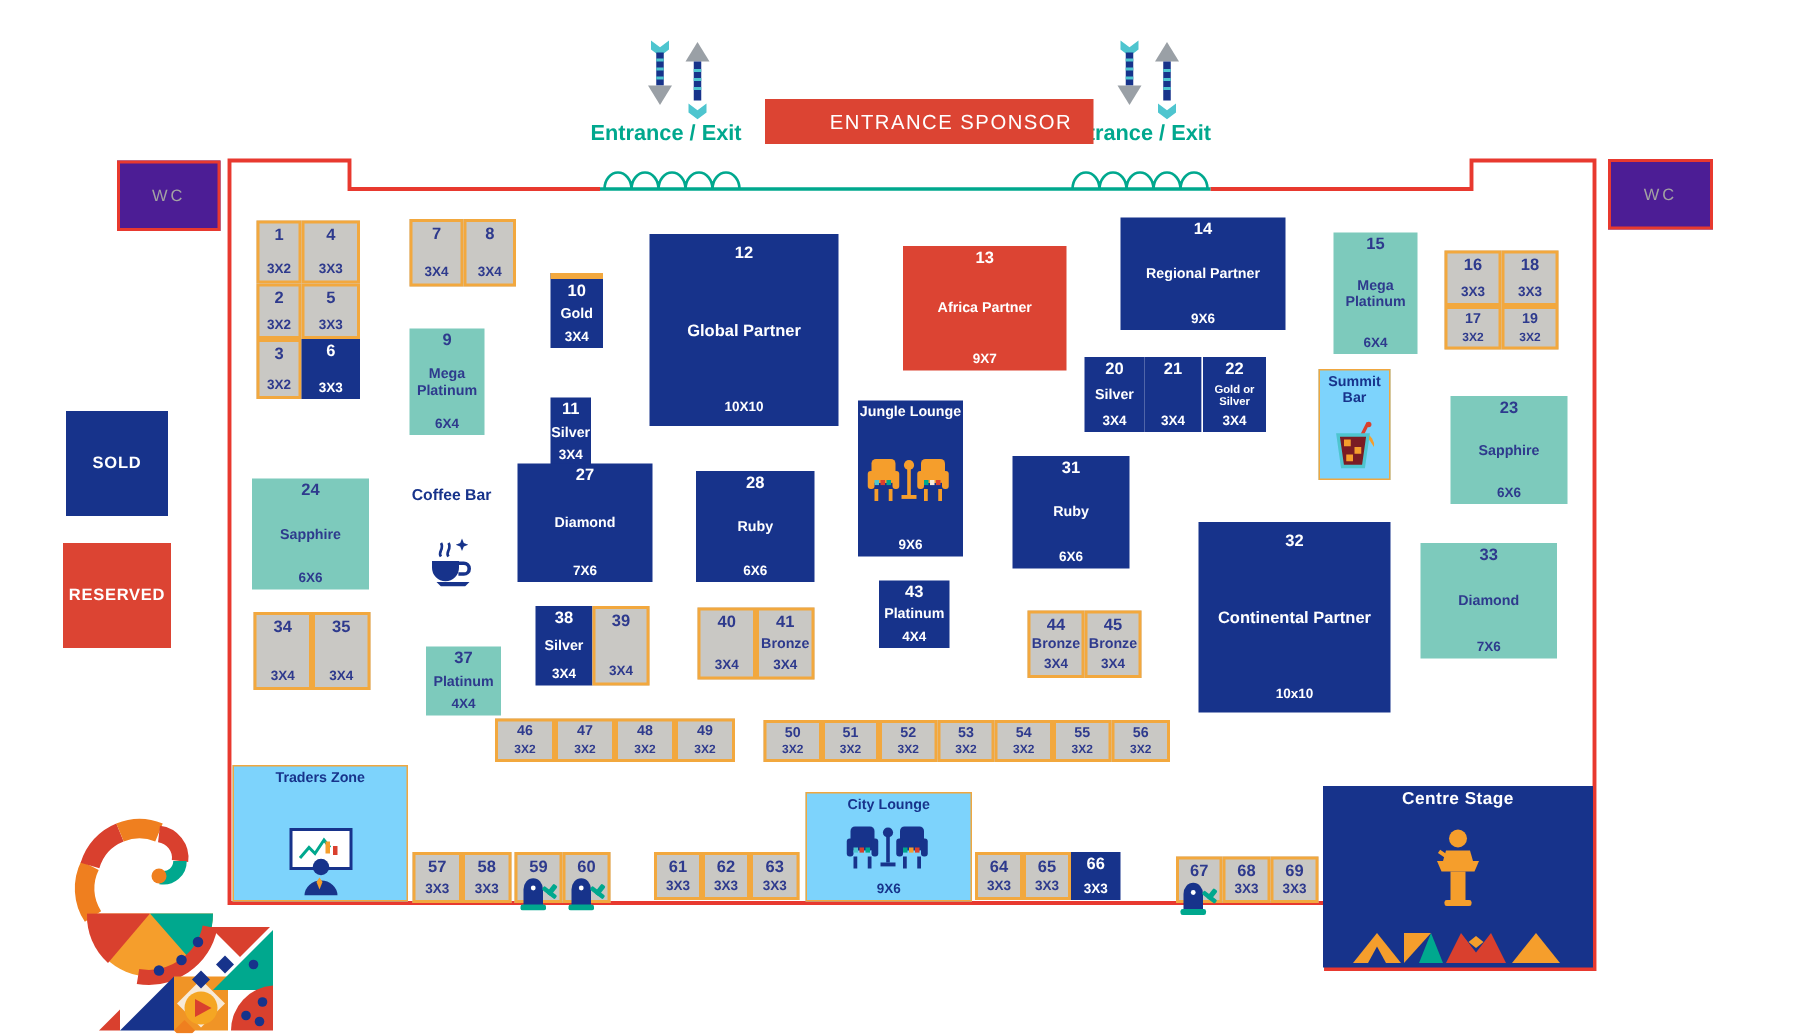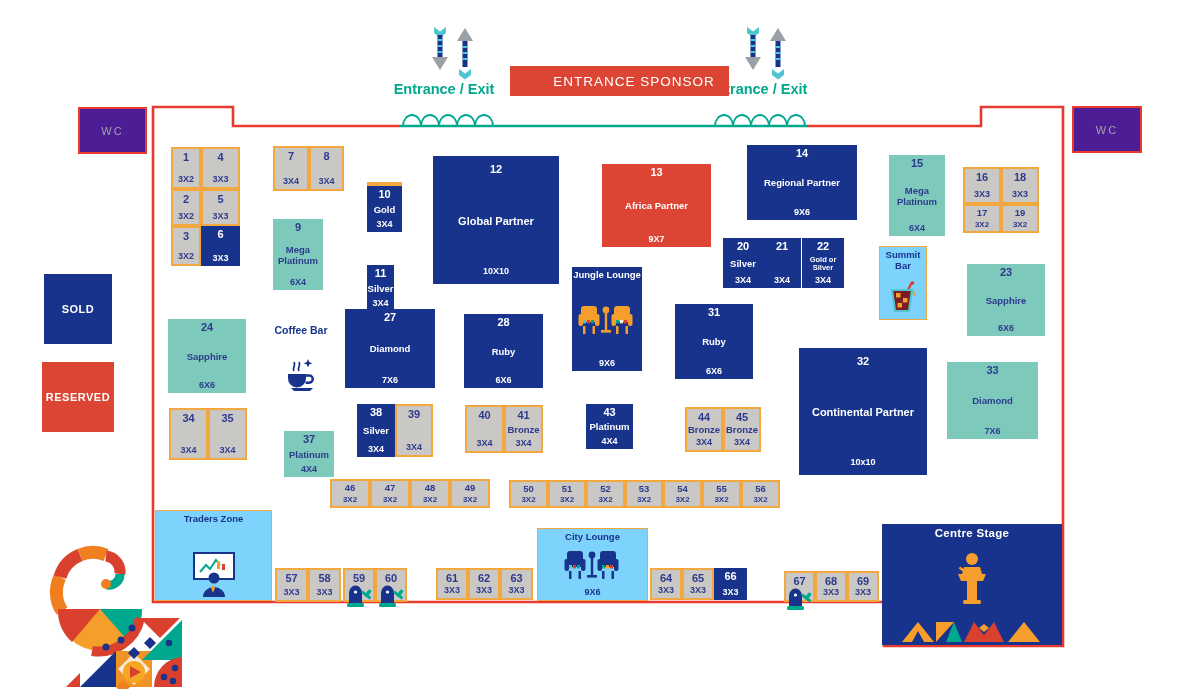--- a/index.html
+++ b/index.html
@@ -303,21 +303,21 @@
       </div>
       <div class="booth t-open" style="left: 465px; top: 405px; width: 39px; height: 48px;">
         <span class="num">40</span>
         <span class="dims">3X4</span>
       </div>
       <div class="booth t-open" style="left: 504px; top: 405px; width: 39px; height: 48px;">
         <span class="num">41</span>
         <span class="bname">Bronze</span>
         <span class="dims">3X4</span>
       </div>
-      <div class="booth t-sold" style="left: 586px; top: 404px; width: 47px; height: 45px;">
+      <div class="booth t-sold" style="left: 586px; top: 387px; width: 47px; height: 45px;">
         <span class="num">43</span>
         <span class="bname">Platinum</span>
         <span class="dims">4X4</span>
       </div>
       <div class="booth t-open" style="left: 685px; top: 407px; width: 38px; height: 45px;">
         <span class="num">44</span>
         <span class="bname">Bronze</span>
         <span class="dims">3X4</span>
       </div>
       <div class="booth t-open" style="left: 723px; top: 407px; width: 38px; height: 45px;">

